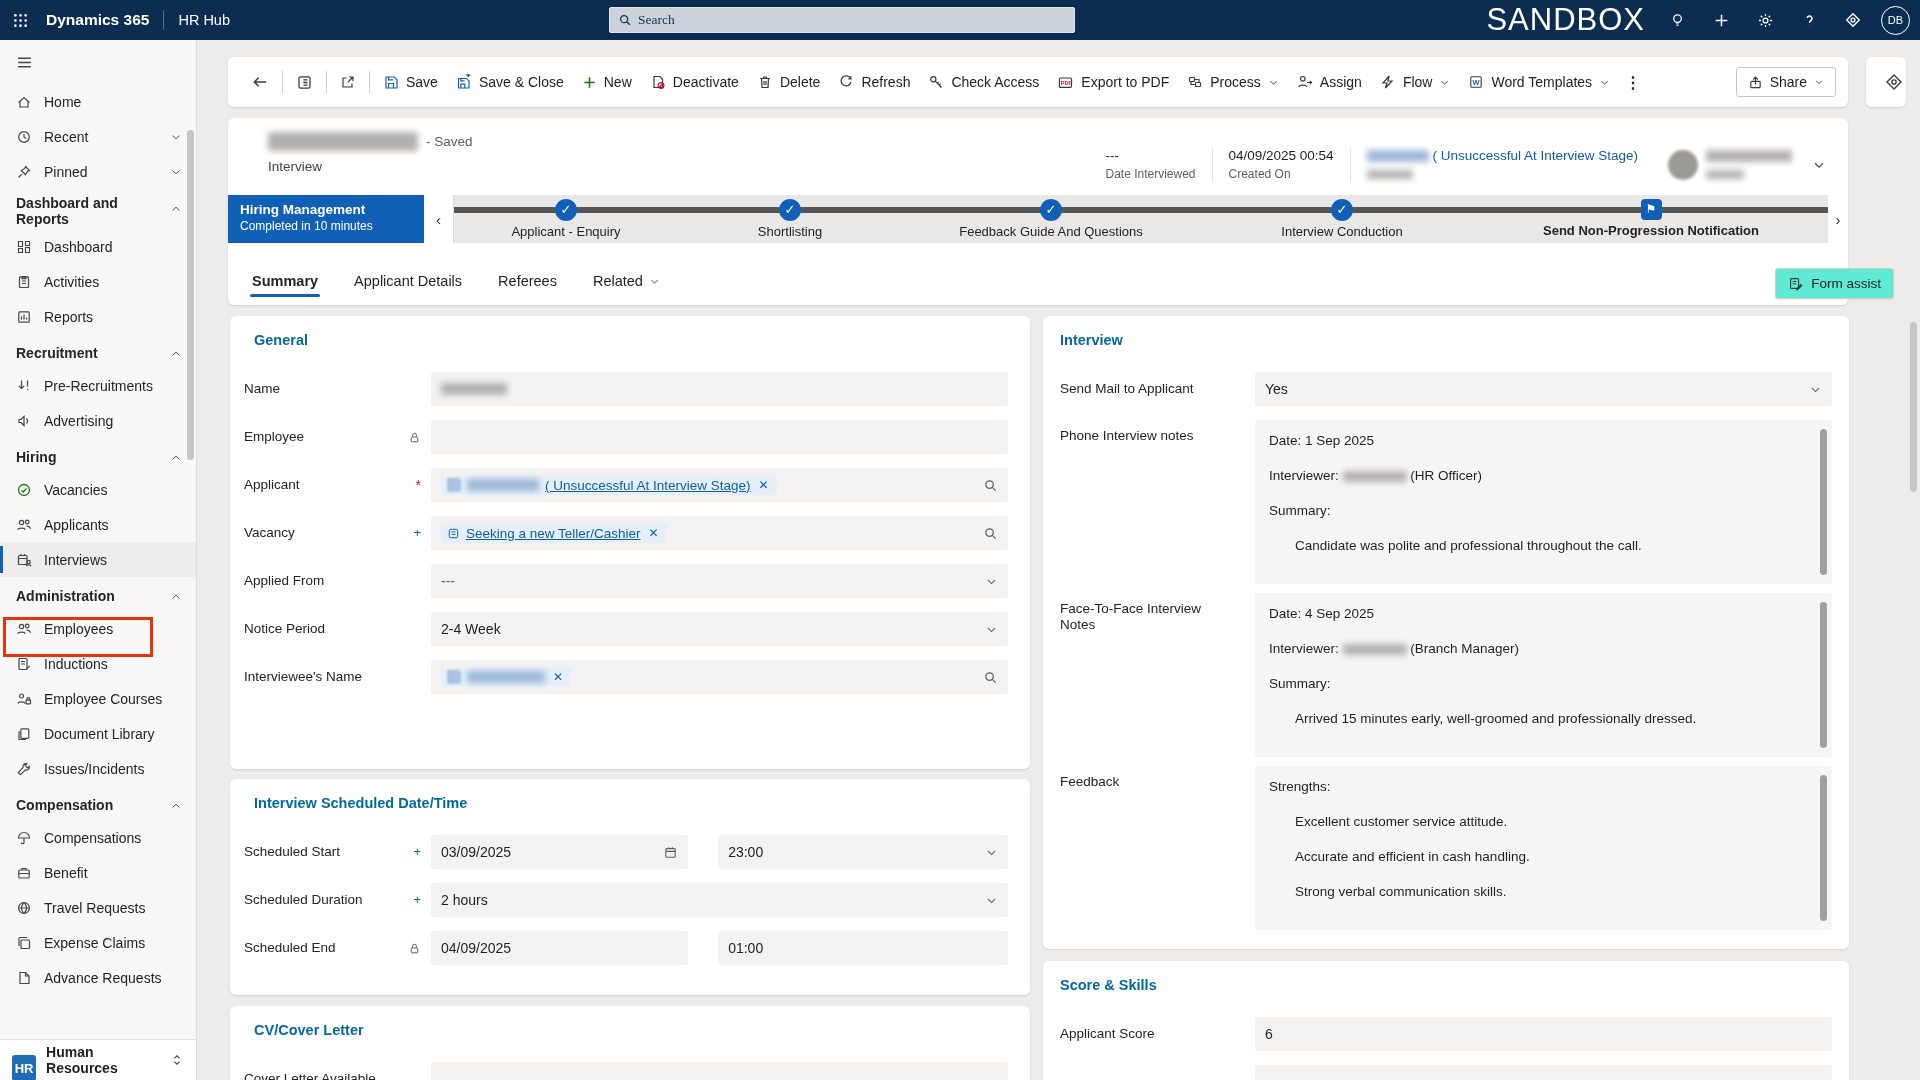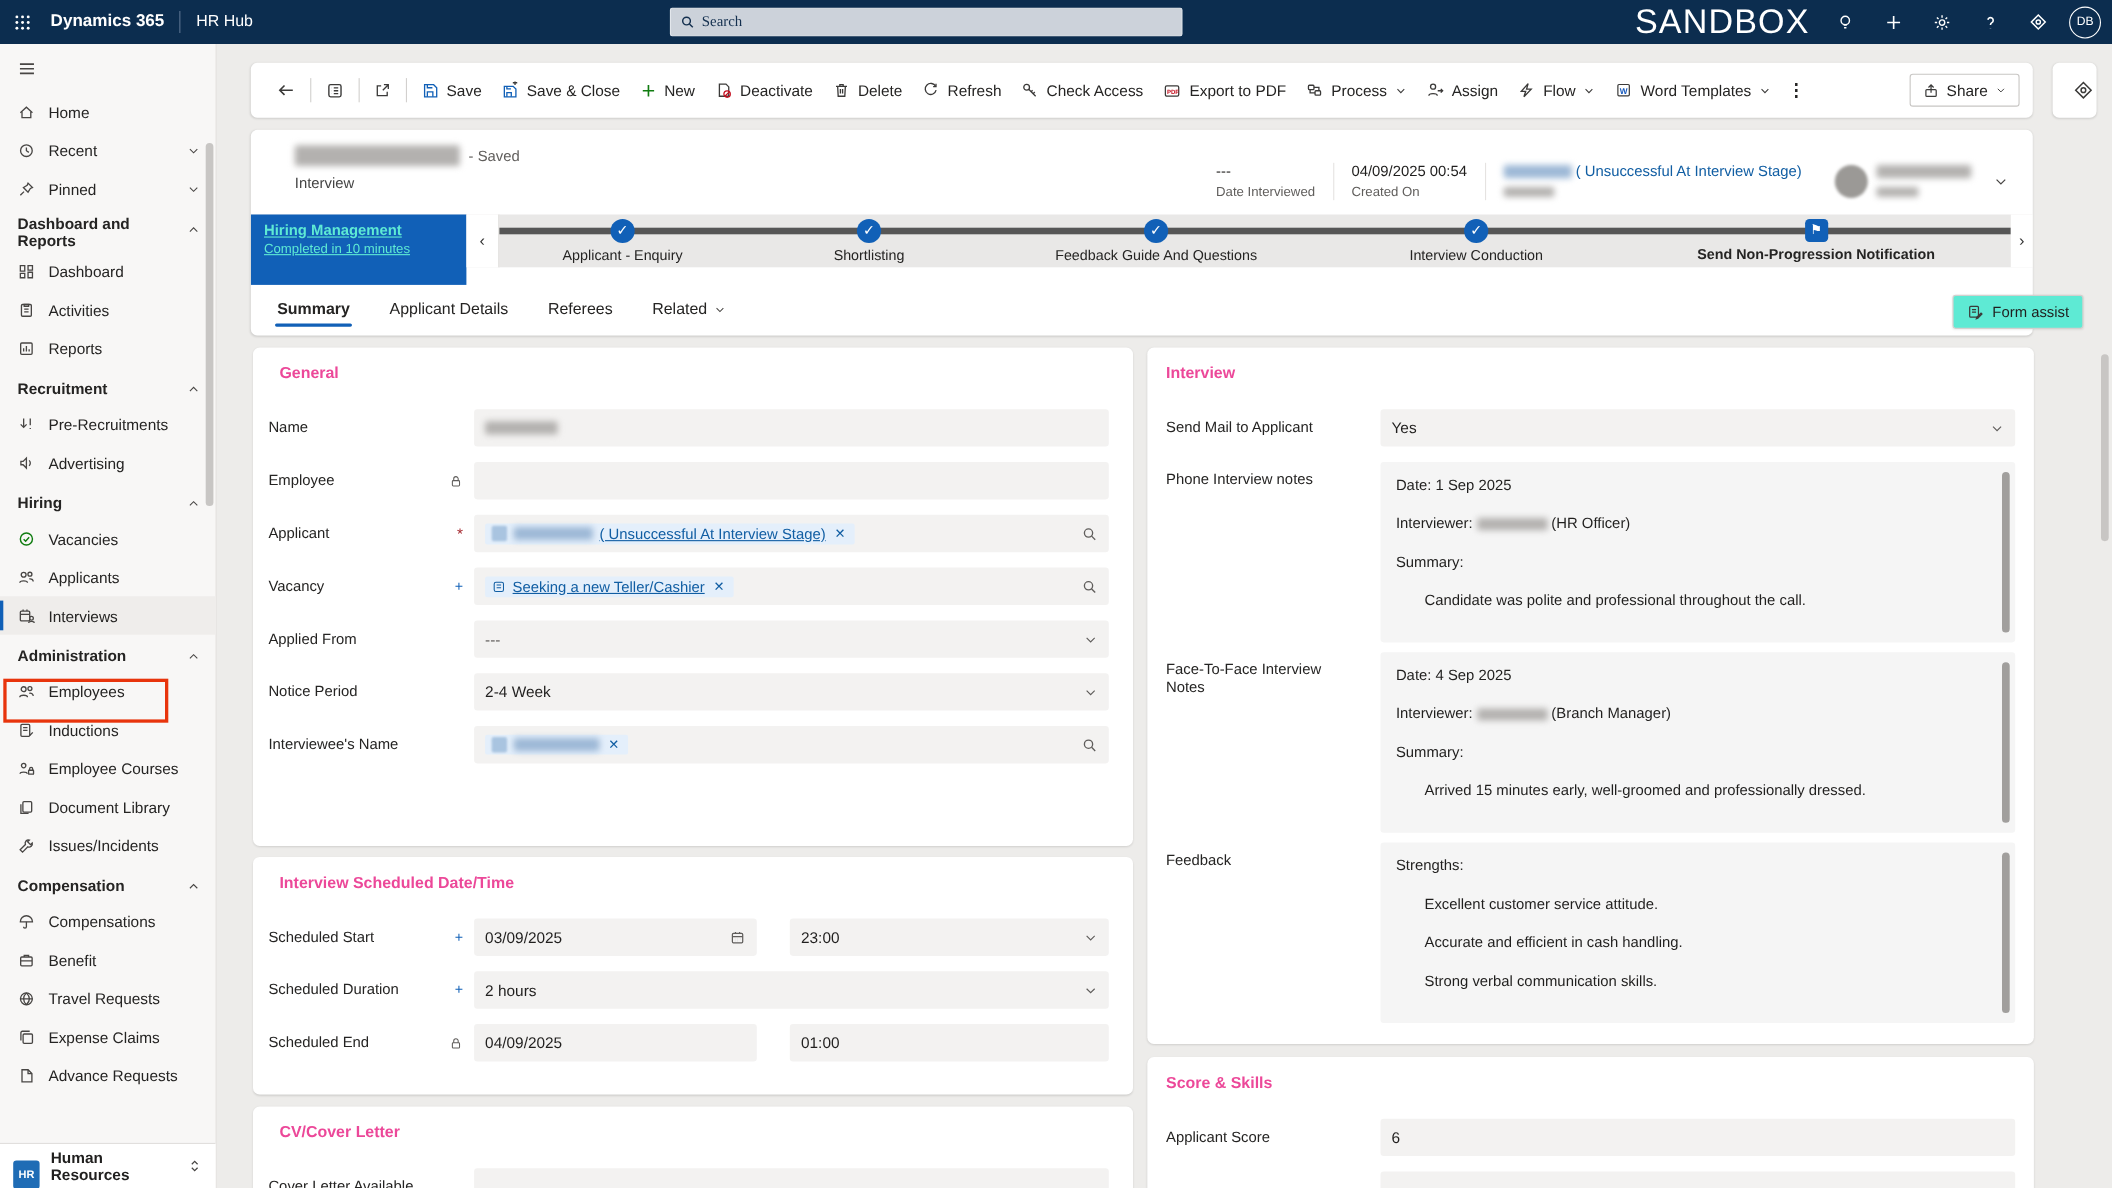--- a/index.html
+++ b/index.html
@@ -29,21 +29,21 @@
   .hamburger { height:44px; display:flex; align-items:center; padding-left:16px; cursor:pointer; }
   .sb-item { height:35px; display:flex; align-items:center; padding-left:16px; gap:12px; cursor:pointer; position:relative; }
   .sb-item span.lbl { font-size:14px; color:#252423; white-space:nowrap; }
   .sb-item .chev { position:absolute; right:14px; }
   .sb-section { min-height:34px; display:flex; align-items:center; padding:6px 14px 2px 16px; position:relative; cursor:pointer; }
   .sb-section span.lbl { font-size:14px; font-weight:bold; color:#252423; line-height:1.15; max-width:130px; }
   .sb-section .chev { position:absolute; right:14px; top:14px; }
   .sb-item.active { background:#efedeb; }
   .sb-item.active::before { content:""; position:absolute; left:0; top:4px; bottom:4px; width:3px; background:#1160b7; }
   .sb-footer { position:absolute; bottom:0; left:0; width:196px; height:41px; background:#fff; border-top:1px solid #e1dfdd; display:flex; align-items:center; padding-left:12px; gap:10px; }
-  .hr-badge { width:26px; height:26px; background:#1f6cb5; color:#fff; border-radius:3px; font-size:10px; font-weight:bold; display:flex; align-items:center; justify-content:center;margin-top:16px; }
+  .hr-badge { width:26px; height:26px; background:#1f6cb5; color:#fff; border-radius:3px; font-size:13px; font-weight:bold; display:flex; align-items:center; justify-content:center;margin-top:16px; }
   .sb-footer .lbl { font-weight:bold; font-size:14px; }
   .sb-footer .chev { margin-left:auto; margin-right:12px; }
   .red-annotation { position:absolute; left:3px; top:617px; width:150px; height:40px; border:3px solid #e8340c; z-index:60; pointer-events:none; }
 
   
   .main { position:absolute; top:40px; left:197px; width:1723px; height:1040px; background:#edecea; }
   .card { background:#fff; border-radius:6px; box-shadow:0 1px 2px rgba(0,0,0,.12); position:absolute;padding-left:16px; }
 
   
   .cmdcard { left:31px; top:17px; width:1620px; height:50px; display:flex; align-items:center; padding:0 12px 0 14px; }
@@ -61,41 +61,41 @@
   .hc-right { margin-left:auto; display:flex; align-items:center; gap:0; padding-top:2px; }
   .hfield { text-align:left; padding:0 16px; }
   .hfield .val { font-size:13.5px; color:#201f1e; white-space:nowrap; }
   .hfield .lab { font-size:12px; color:#605e5c; margin-top:4px; white-space:nowrap; }
   .h-div { width:1px; height:34px; background:#e5e3e1; }
   .hlink { color:#115ea3; font-size:13.5px; white-space:nowrap; }
   .havatar { width:30px; height:30px; border-radius:50%; background:#9b9996; filter:blur(1.5px); margin-right:8px; flex:none; }
 
   
   .bpf { position:absolute; left:0; top:77px; width:1620px; height:48px; background:#e9e8e7; }
-  .bpf-box { position:absolute; left:0; top:0; width:196px; height:64px; background:#1160b7; color:#5eead4; padding:7px 10px 0 12px; cursor:pointer;text-decoration:underline; }
+  .bpf-box { position:absolute; left:0; top:0; width:196px; height:48px; background:#1160b7; color:#ffffff; padding:7px 10px 0 12px; cursor:pointer; }
   .bpf-box .t { font-size:13.5px; font-weight:bold; }
   .bpf-box .s { font-size:12px; margin-top:2px; }
   .bpf-prev { position:absolute; left:196px; top:0; width:30px; height:48px; background:#fff; border-right:1px solid #dcdad8; display:flex; align-items:center; justify-content:center; cursor:pointer; font-size:15px; color:#333; }
   .bpf-next { position:absolute; right:0; top:0; width:20px; height:48px; background:#fff; display:flex; align-items:center; justify-content:center; cursor:pointer; font-size:15px; color:#333; }
   .bpf-line { position:absolute; left:226px; right:20px; top:12px; height:6px; background:#565656; }
   .stage { position:absolute; top:0; width:260px; margin-left:-130px; text-align:center; cursor:pointer; }
   .stage .dot { width:22px; height:22px; border-radius:50%; background:#1160b7; color:#fff; font-size:13px; line-height:22px; margin:4px auto 0; }
   .stage .flagdot { width:21px; height:21px; border-radius:4px; background:#1160b7; color:#fff; font-size:12px; line-height:21px; margin:4px auto 0; }
   .stage .slbl { font-size:13px; color:#252423; margin-top:3px; white-space:nowrap; }
   .stage.current .slbl { font-weight:bold; }
 
   
   .tabs { position:absolute; left:10px; top:137px; height:44px; display:flex; align-items:flex-end; gap:8px; }
   .tab { padding:10px 14px; font-size:14.5px; color:#252423; cursor:pointer; position:relative; display:flex; align-items:center; gap:6px; }
   .tab.active { font-weight:bold; }
   .tab.active::after { content:""; position:absolute; left:12px; right:12px; bottom:2px; height:3px; background:#1160b7; border-radius:2px; }
   .form-assist { position:absolute; right:26px; top:228px; height:31px; background:#5eead4; border:1px solid #d2d0ce; border-radius:3px; display:flex; align-items:center; gap:8px; padding:0 12px; font-size:13.5px; cursor:pointer; box-shadow:0 1px 2px rgba(0,0,0,.08); z-index:5; }
 
   
-  .sec-title { font-size:14.5px; font-weight:bold; color:#ec4899; }
+  .sec-title { font-size:14.5px; font-weight:bold; color:#0369a1; }
   .frow { display:grid; align-items:center; margin-bottom:14px; }
   .lcard .frow { grid-template-columns:187px 1fr; }
   .rcard .frow { grid-template-columns:195px 1fr; }
   .flabel { font-size:13.5px; color:#252423; display:flex; align-items:center; justify-content:space-between; padding-right:10px; line-height:1.2; }
   .flabel .mark { flex:none; margin-left:4px; }
   .req { color:#a4262c; font-size:14px; }
   .rec { color:#1160b7; font-size:13px; }
   .input { background:#f3f2f1; border-radius:3px; height:34px; display:flex; align-items:center; padding:0 10px; font-size:14px; color:#201f1e; position:relative; cursor:text; }
   .input .chev { margin-left:auto; }
   .input .mag { margin-left:auto; }

